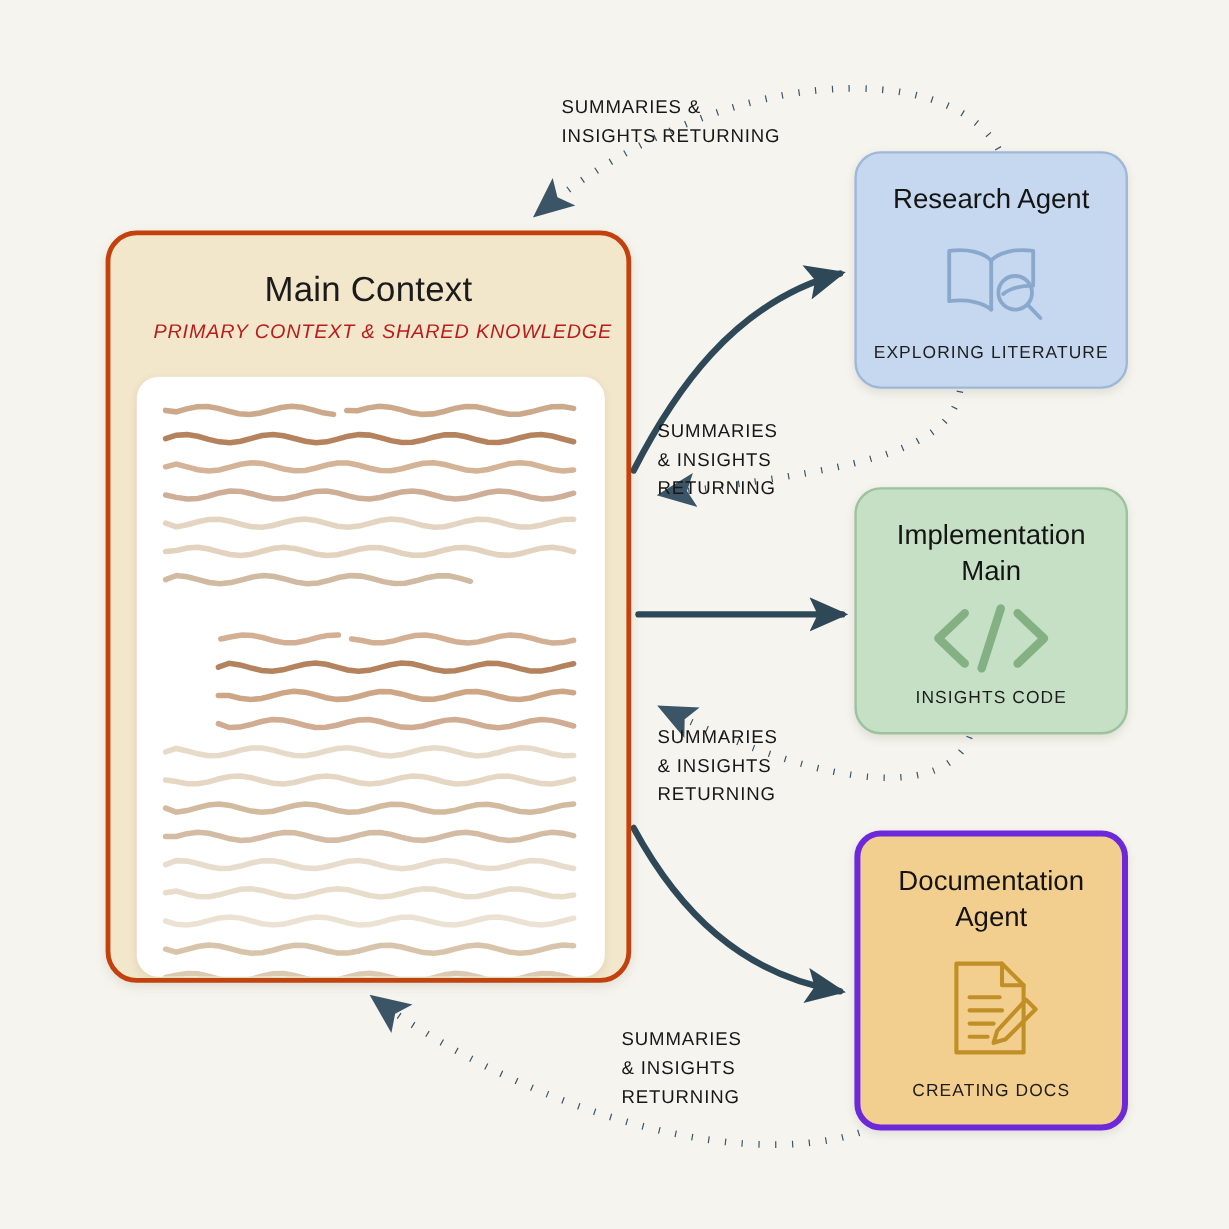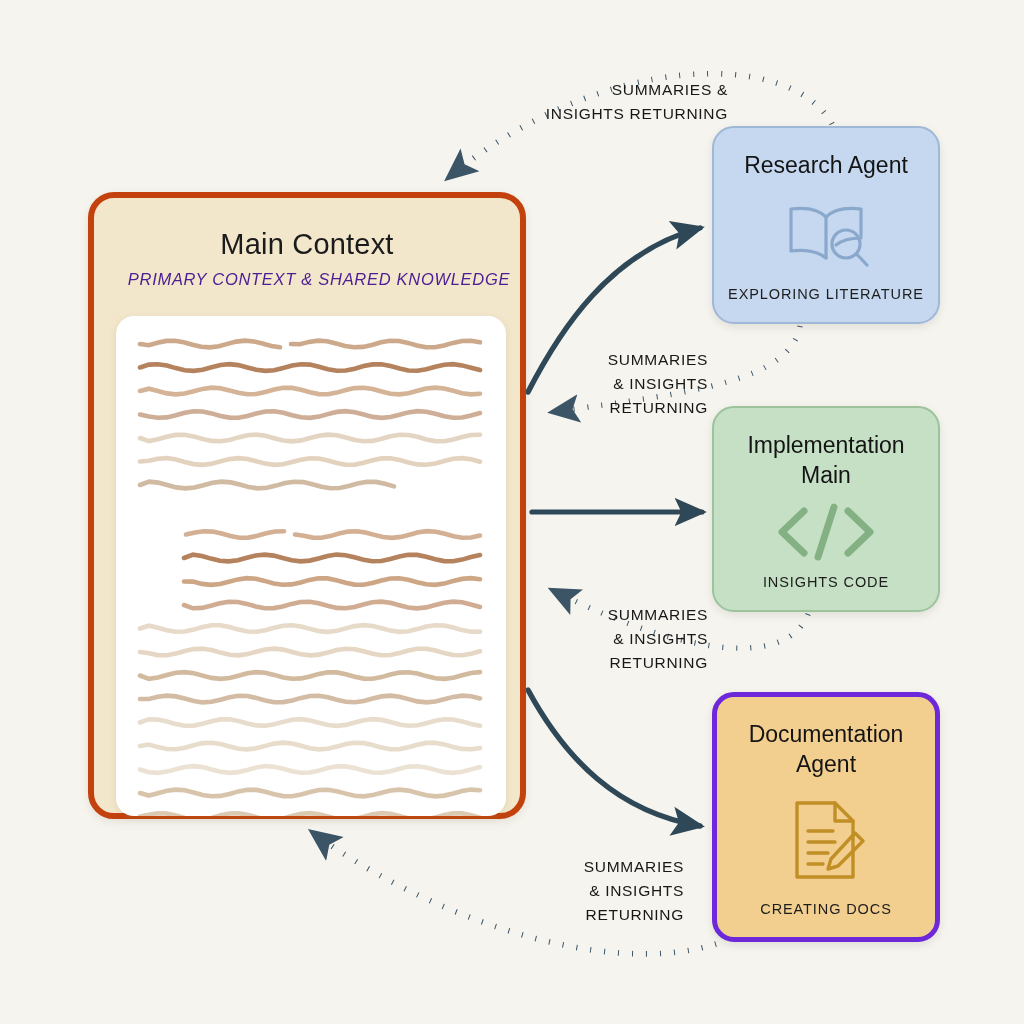--- a/index.html
+++ b/index.html
@@ -23,42 +23,42 @@
   }
 
   
   .main-card {
     position: absolute;
     left: 88px;
     top: 192px;
     width: 438px;
     height: 627px;
     background: #f2e6cb;
-    border: 6px solid #c2410c;
+    border: 4px solid #c2410c;
     border-radius: 26px;
     box-shadow: 0 3px 9px rgba(120,100,60,0.13);
     box-sizing: border-box;
   }
   .main-title {
     position: absolute;
     left: 0; right: 0;
     top: 30px;
     text-align: center;
     font-size: 29px;
     color: #1b1b1b;
     letter-spacing: 0.2px;
   }
   .main-sub {
     position: absolute;
     left: 0; right: 0;
     top: 72px;
     text-align: center;
     font-size: 16.5px;
     font-style: italic;
-    color: #4c1d95;
+    color: #b91c1c;
     letter-spacing: 0.7px;
     margin-left: 24px;
   }
   .doc-sheet {
     position: absolute;
     left: 22px;
     top: 118px;
     width: 390px;
     height: 500px;
     background: #ffffff;
@@ -121,21 +121,21 @@
     border: 5px solid #6d28d9;
   }
 
   
   .edge-label {
     position: absolute;
     font-size: 15.5px;
     line-height: 24px;
     letter-spacing: 0.7px;
     color: #171717;
-    text-align: right;
+    text-align: left;
     white-space: pre-line;
   }
   .lbl-research      { left: 468px; top: 78px;  width: 260px; }
   .lbl-implementation{ left: 548px; top: 348px; width: 160px; }
   .lbl-documentation { left: 548px; top: 603px; width: 160px; }
   .lbl-return-bottom { left: 518px; top: 855px; width: 166px; }
 </style>
 </head>
 <body>
 

